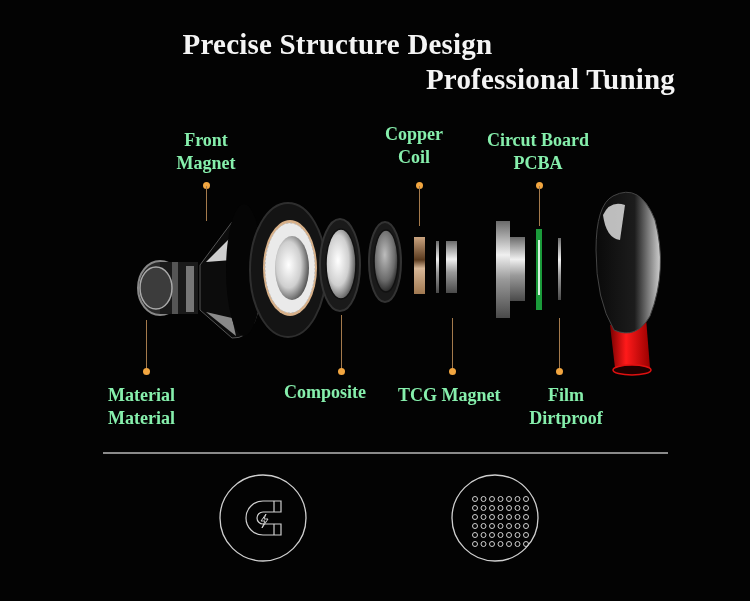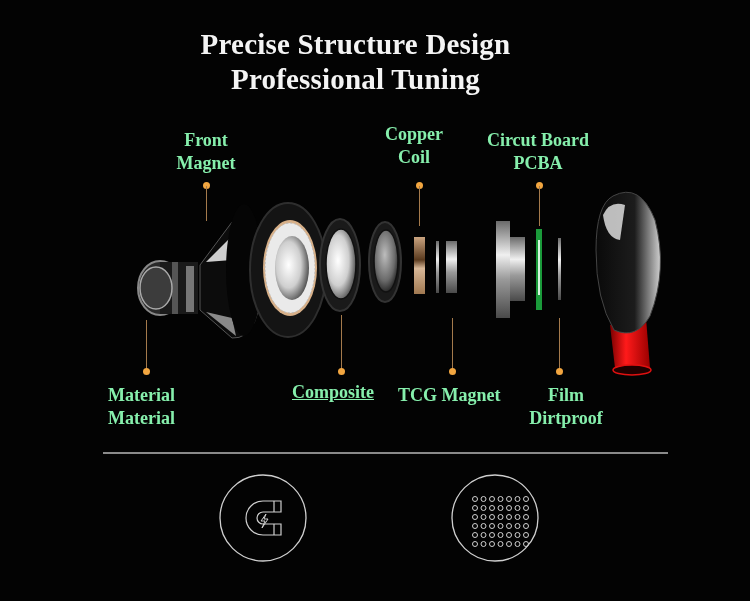--- a/index.html
+++ b/index.html
@@ -1,19 +1,19 @@
 <!DOCTYPE html>
 <html><head>
 <meta charset="utf-8">
 <style>
   html,body{margin:0;padding:0;background:#000;}
   body{width:750px;height:601px;position:relative;overflow:hidden;background:#030303;
        font-family:"Liberation Serif","DejaVu Serif",serif;color:#fff;}
-  .title{position:absolute;left:0;width:675px;text-align:center;font-weight:bold;font-size:29px;line-height:36px;color:#f4f4f4;letter-spacing:0.2px;margin-left:18px;}
-  .t1{top:26px;} .t2{top:61px;}
+  .title{position:absolute;left:0;width:675px;text-align:center;font-weight:bold;font-size:29px;line-height:36px;color:#f4f4f4;letter-spacing:0.2px;}
+  .t1{top:26px;} .t2{top:61px;text-align:right;}
   .lbl{position:absolute;font-weight:bold;font-size:18px;line-height:23px;color:#86efac;white-space:nowrap;}
   .center{text-align:center;}
   .leader{position:absolute;width:1px;background:#a47a4c;}
   .dot{position:absolute;width:7px;height:7px;border-radius:50%;background:#f2a640;}
   .part{position:absolute;}
   .divider{position:absolute;left:103px;top:452px;width:565px;height:2px;background:#8a8a8a;}
   svg{display:block;}
 </style>
 </head>
 <body>
@@ -145,21 +145,21 @@
 </div>
 <div class="lbl center" style="left:474px;top:129px;width:128px;">
   <div>Circut Board</div>
   <div>PCBA</div>
 </div>
 
 <div class="lbl" style="left:108px;top:384px;">
   <div>Material</div>
   <div>Material</div>
 </div>
-<div class="lbl" style="left:292px;top:381px;text-decoration:underline;">
+<div class="lbl" style="left:284px;top:381px;">
   <div>Composite</div>
 </div>
 <div class="lbl" style="left:398px;top:384px;">
   <div>TCG Magnet</div>
 </div>
 <div class="lbl center" style="left:520px;top:384px;width:92px;">
   <div>Film</div>
   <div>Dirtproof</div>
 </div>
 

